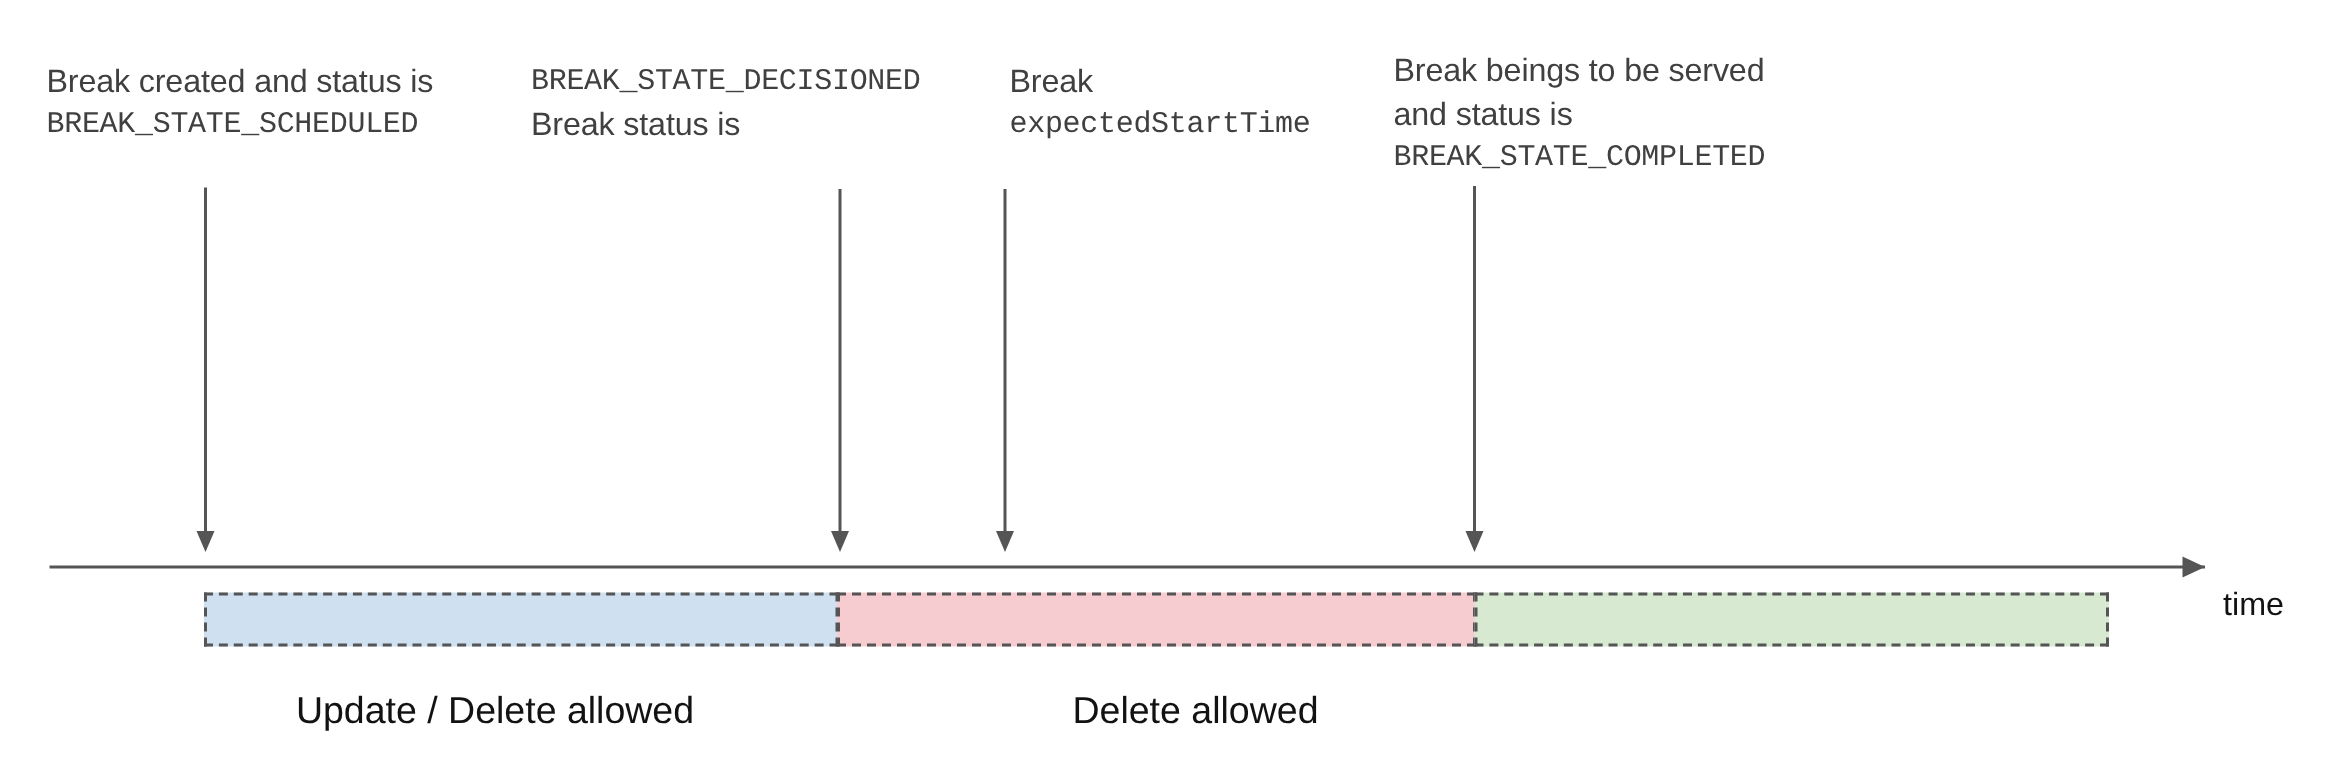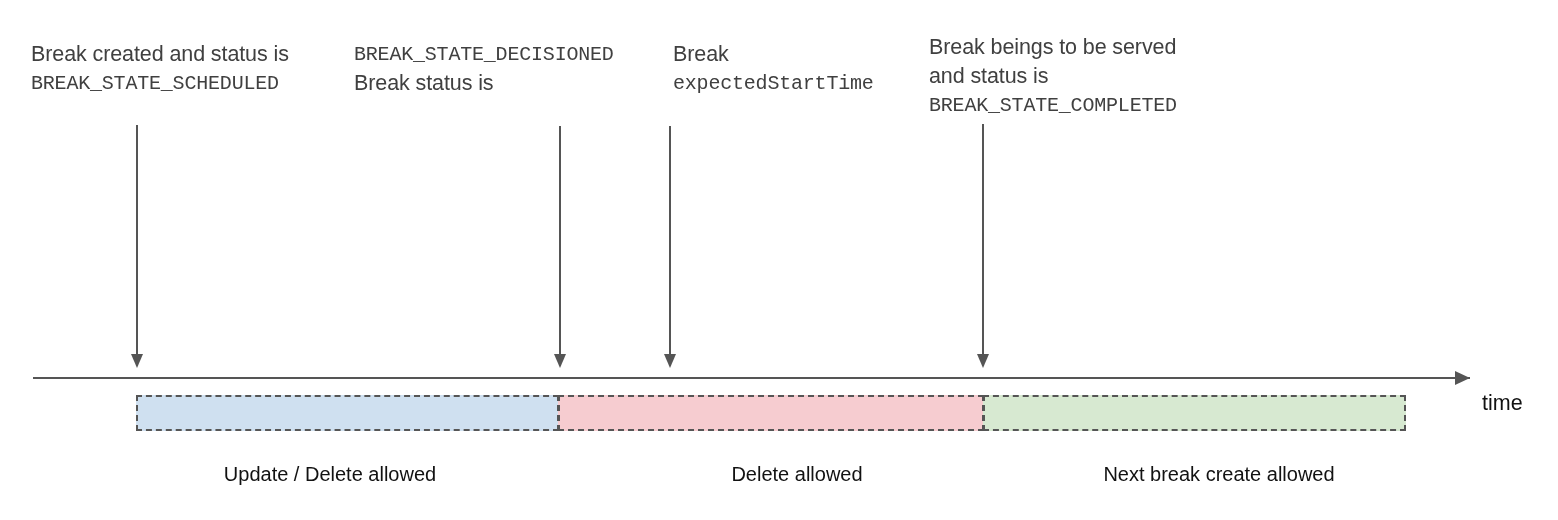--- a/index.html
+++ b/index.html
@@ -82,21 +82,21 @@
   
   .phase-bar {
     position: absolute;
     box-sizing: border-box;
     border: 2px dashed #555555;
   }
 
   
   .caption {
     position: absolute;
-    font-size: 20px;
+    font-size: 25px;
     line-height: 26px;
     color: #121212;
     white-space: nowrap;
     transform: translateX(-50%);
     text-align: right;
   }
 </style>
 </head>
 <body>
 
@@ -146,15 +146,14 @@
   <div id="axis-line" style="left:33px; top:377px; width:1437px;"></div>
   <div id="axis-head" style="left:1455px; top:371px;"></div>
   <div id="axis-label" style="left:1482px; top:366px;margin-top:25px;">time</div>
 
   <div class="phase-bar" style="left:136px; top:395px; width:423px; height:36px; background:#cfe0f0;"></div>
   <div class="phase-bar" style="left:558px; top:395px; width:426px; height:36px; background:#f6ccd0;"></div>
   <div class="phase-bar" style="left:983px; top:395px; width:423px; height:36px; background:#d7e9d1;"></div>
 
   <div class="caption" style="left:330px; top:461px;">Update / Delete allowed</div>
   <div class="caption" style="left:777px; top:461px;margin-left:20px;">Delete allowed</div>
-  <div class="caption" style="left:1219px; top:461px;">Next break create allowed</div>
 
 </div>
 
 </body></html>

